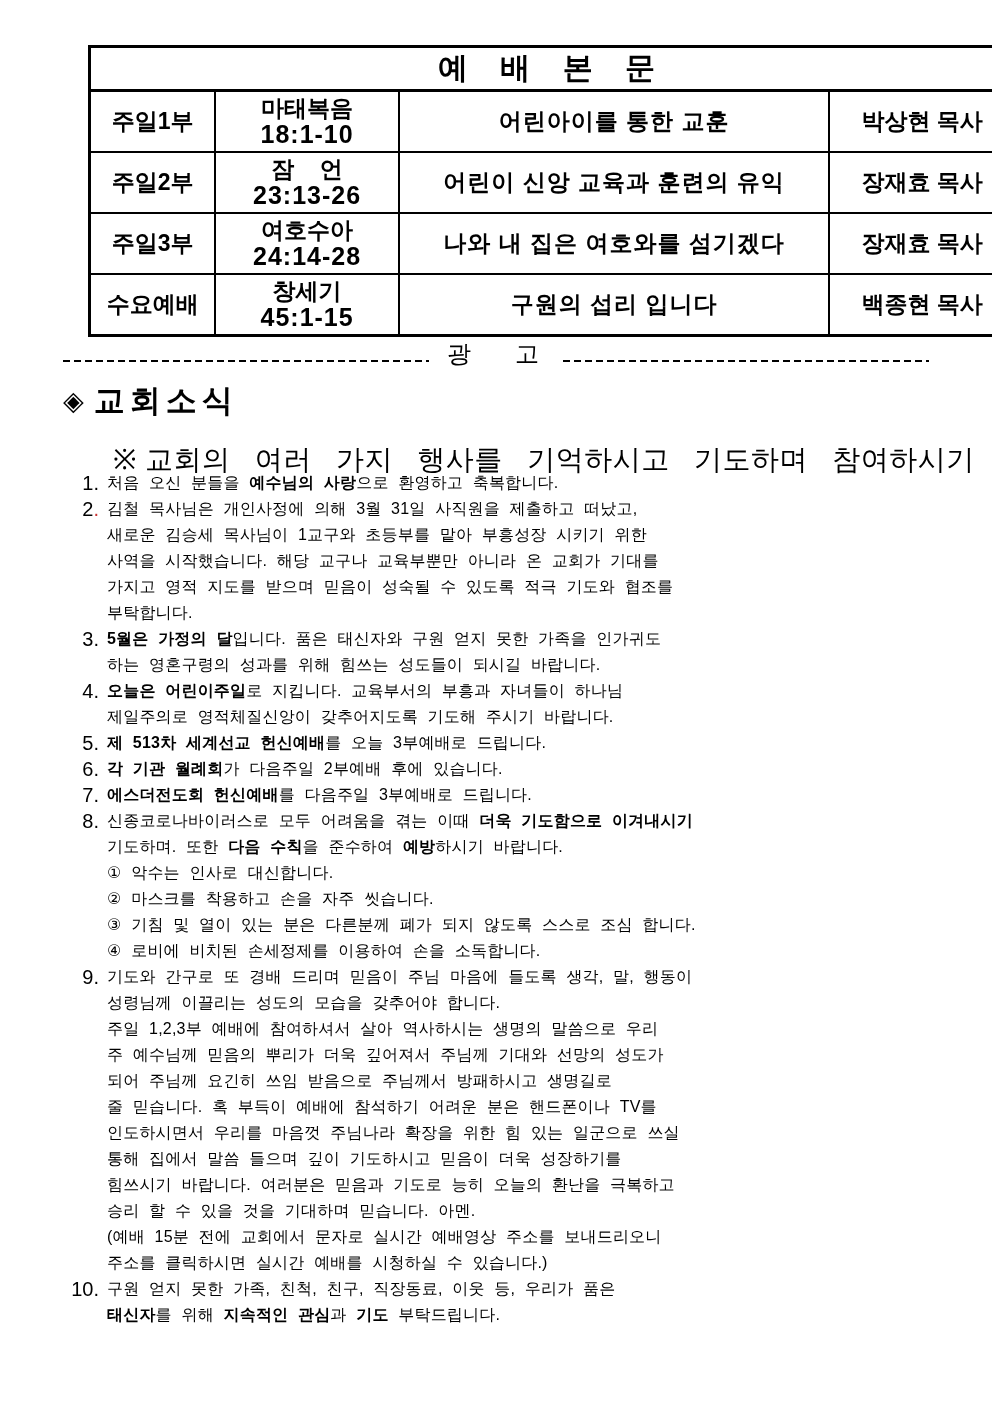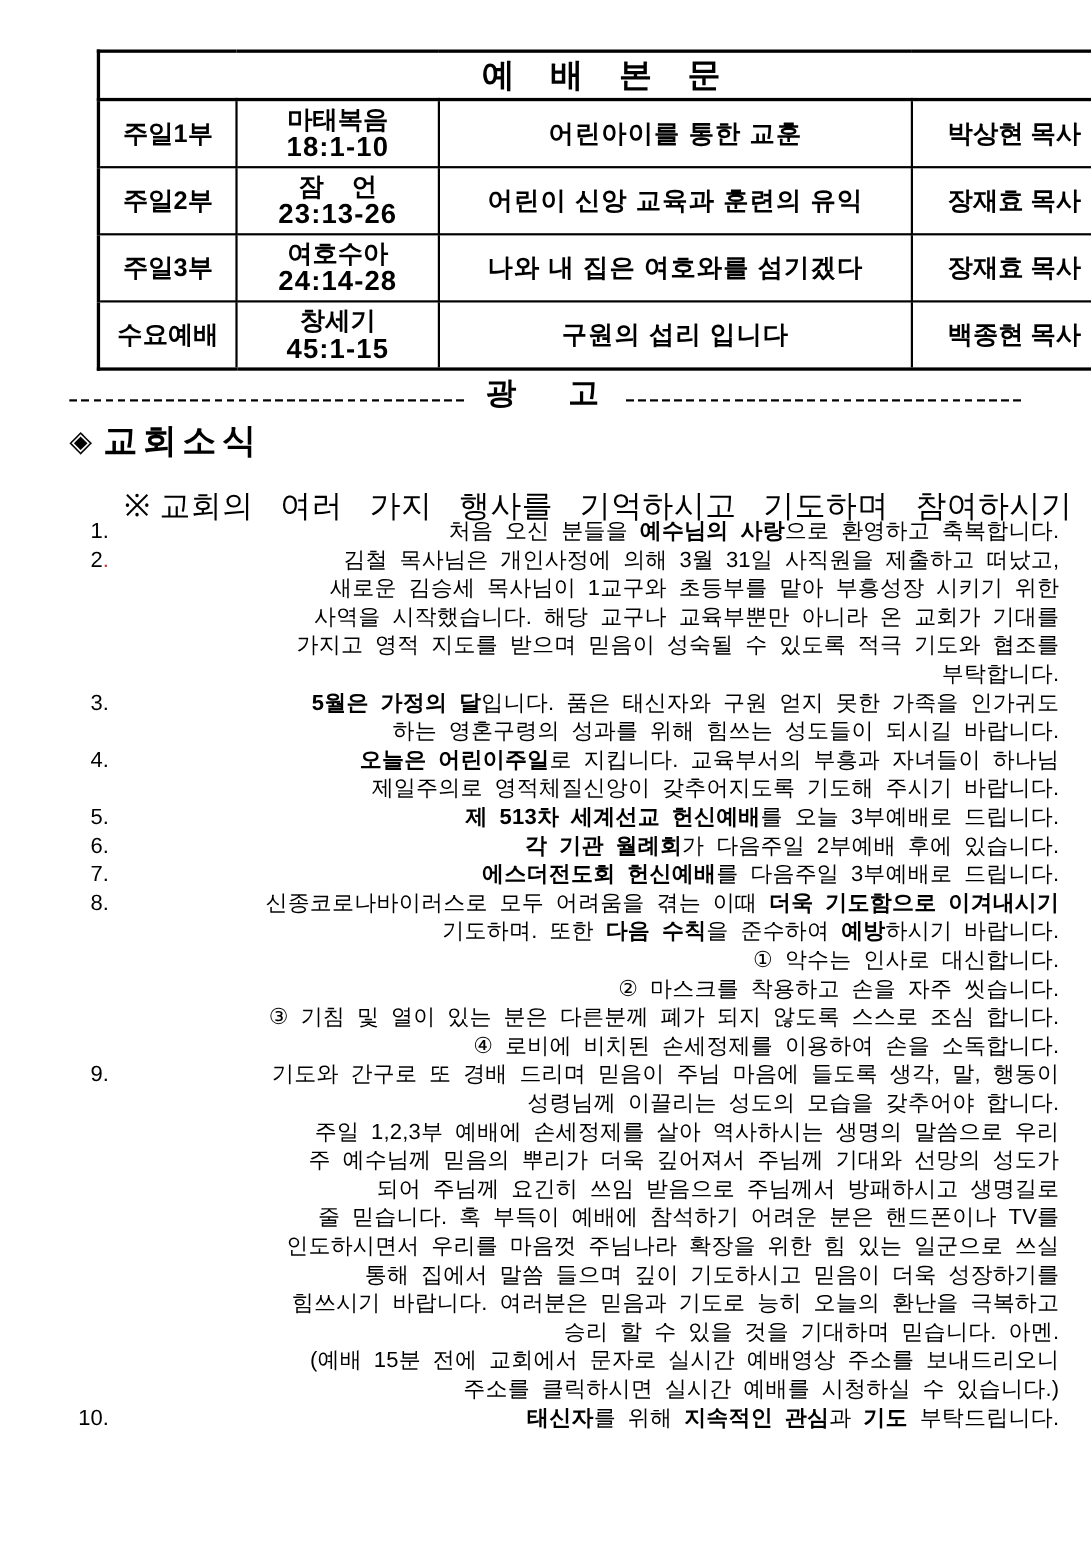--- a/index.html
+++ b/index.html
@@ -52,21 +52,21 @@
     position:absolute;left:63px;top:338px;
     width:866px;
     display:flex;align-items:center;
   }
   .dash-line{
     flex:1;height:2px;
     background:repeating-linear-gradient(to right,#000 0 7px,transparent 7px 11px);
     margin-top:14px;
   }
   .ad-label{
-    font-size:28px;font-weight:bold;
+    font-size:24px;font-weight:normal;
     letter-spacing:6px;
     margin:0 18px;
     white-space:pre;
   }
   
   .news-heading{
     position:absolute;left:63px;top:380px;
     display:flex;align-items:center;
     font-family:"Liberation Serif","DejaVu Serif",serif;
   }
@@ -87,24 +87,23 @@
   .news-item{display:flex;}
   .news-item .num{
     flex:0 0 36px;
     text-align:right;
     font-size:20px;line-height:26px;
     padding-right:8px;
     white-space:nowrap;
   }
   .news-item .content{flex:1;}
   .line{
-    font-size:20px;line-height:26px;
+    font-size:16px;line-height:26px;
     word-spacing:5px;letter-spacing:0.2px;
     white-space:nowrap;
-    text-align:right;
   }
   .line .b{font-weight:bold;}
   .red{color:#cc3333;}
 </style>
 </head>
 <body>
 
 <div class="page">
 
   <table class="scripture-table">
@@ -232,33 +231,34 @@
           <div class="line"><span>② 마스크를 착용하고 손을 자주 씻습니다.</span></div>
           <div class="line"><span>③ 기침 및 열이 있는 분은 다른분께 폐가 되지 않도록 스스로 조심 합니다.</span></div>
           <div class="line"><span>④ 로비에 비치된 손세정제를 이용하여 손을 소독합니다.</span></div>
         </div>
       </div>
       <div class="news-item">
         <span class="num">9.</span>
         <div class="content">
           <div class="line"><span>기도와 간구로 또 경배 드리며 믿음이 주님 마음에 들도록 생각, 말, 행동이</span></div>
           <div class="line"><span>성령님께 이끌리는 성도의 모습을 갖추어야 합니다.</span></div>
-          <div class="line"><span>주일 1,2,3부 예배에 손세정제를 살아 역사하시는 생명의 말씀으로 우리</span></div>
+          <div class="line"><span>주일 1,2,3부 예배에 참여하셔서 살아 역사하시는 생명의 말씀으로 우리</span></div>
           <div class="line"><span>주 예수님께 믿음의 뿌리가 더욱 깊어져서 주님께 기대와 선망의 성도가</span></div>
           <div class="line"><span>되어 주님께 요긴히 쓰임 받음으로 주님께서 방패하시고 생명길로</span></div>
           <div class="line"><span>줄 믿습니다. 혹 부득이 예배에 참석하기 어려운 분은 핸드폰이나 TV를</span></div>
           <div class="line"><span>인도하시면서 우리를 마음껏 주님나라 확장을 위한 힘 있는 일군으로 쓰실</span></div>
           <div class="line"><span>통해 집에서 말씀 들으며 깊이 기도하시고 믿음이 더욱 성장하기를</span></div>
           <div class="line"><span>힘쓰시기 바랍니다. 여러분은 믿음과 기도로 능히 오늘의 환난을 극복하고</span></div>
           <div class="line"><span>승리 할 수 있을 것을 기대하며 믿습니다. 아멘.</span></div>
           <div class="line"><span>(예배 15분 전에 교회에서 문자로 실시간 예배영상 주소를 보내드리오니</span></div>
           <div class="line"><span>주소를 클릭하시면 실시간 예배를 시청하실 수 있습니다.)</span></div>
         </div>
       </div>
       <div class="news-item">
         <span class="num">10.</span>
         <div class="content">
+          <div class="line"><span>구원 얻지 못한 가족, 친척, 친구, 직장동료, 이웃 등, 우리가 품은</span></div>
           <div class="line"><span class="b">태신자</span><span>를 위해 </span><span class="b">지속적인 관심</span><span>과 </span><span class="b">기도</span><span> 부탁드립니다.</span></div>
         </div>
       </div>
     </div>
 
 </div>
 
 </body></html>

